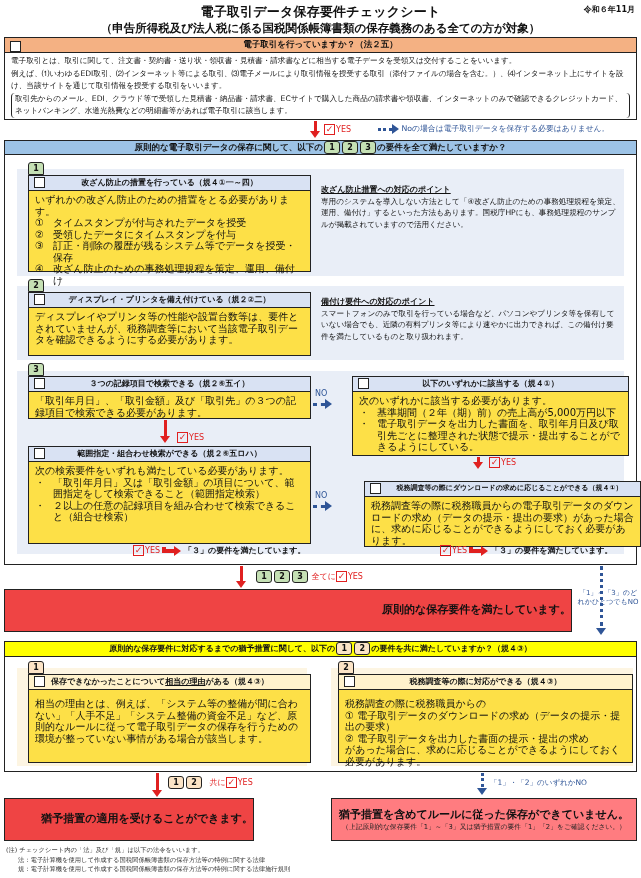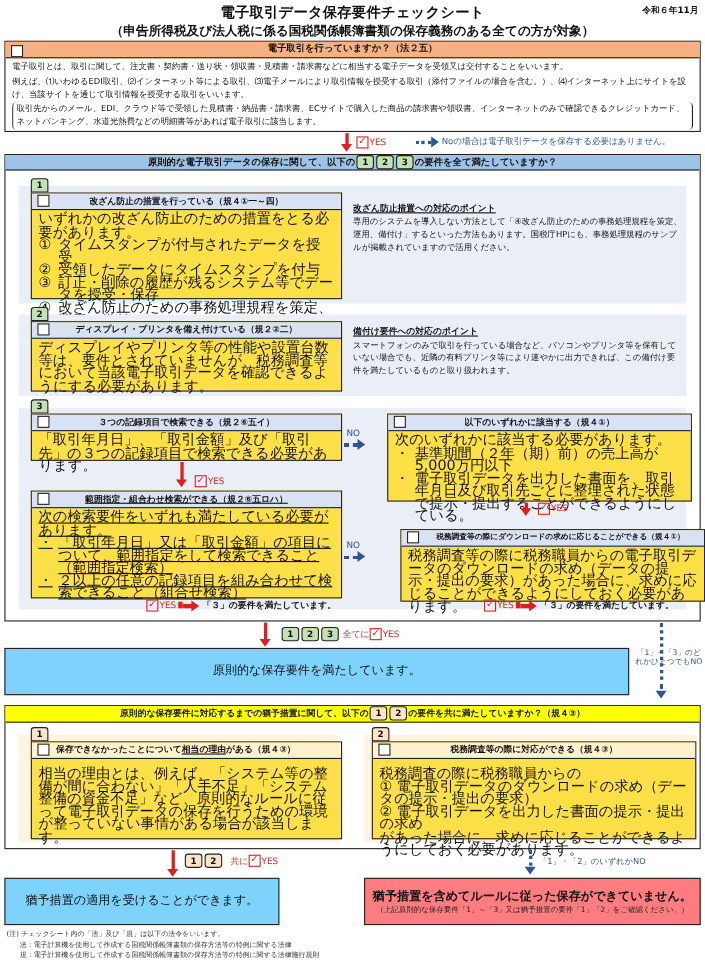--- a/index.html
+++ b/index.html
@@ -32,32 +32,32 @@
   .secA { left: 4px; top: 140px; width: 633px; height: 425px; border: 1.5px solid #222; }
   .secA-head { height: 14px; background: #9dc3e6; border-bottom: 1.5px solid #222; text-align: center; font-weight: bold; font-size: 8.5px; line-height: 13px; }
   .numtag { display: inline-block; width: 16px; height: 13px; border: 1.2px solid #222; border-radius: 3px 3px 0 0; background: #c5e0b4; text-align: center; font-weight: bold; font-size: 8px; line-height: 11px; vertical-align: middle; }
   .numtag.cream { background: #fce4c6; }
   .inline-tag { display: inline-block; width: 16px; height: 13px; border: 1.2px solid #222; border-radius: 3px; background: #c5e0b4; text-align: center; font-weight: bold; font-size: 8px; line-height: 11px; margin: 0 1px; vertical-align: middle; }
   .inline-tag.cream { background: #fce4c6; }
   .panel { position: absolute; left: 12px; width: 607px; background: #e9eef7; }
   .box { position: absolute; border: 1.5px solid #222; background: #fde047; }
   .box-head { height: 15px; background: #d9e2f3; border-bottom: 1.5px solid #222; text-align: center; font-weight: bold; font-size: 8px; line-height: 13px; position: relative; }
   .box-head.cream { background: #fff2cc; }
-  .box-body { padding: 3px 6px; font-size: 13px; line-height: 11.5px; }
+  .box-body { padding: 3px 6px; font-size: 10px; line-height: 11.5px; }
   .point-title { font-weight: bold; text-decoration: underline; font-size: 8px; }
   .point-text { font-size: 7.6px; line-height: 11.5px; }
   .li { display: flex; }
   .li .mk { width: 18px; flex: none; }
   .satisfied { font-weight: bold; font-size: 8px; white-space: nowrap; }
   .red-right { display: inline-block; position: relative; width: 20px; height: 8px; vertical-align: middle; margin: 0 2px; }
   .red-right::before { content: ""; position: absolute; left: 0; top: 0; width: 4px; height: 6px; background: #e02020; }
   .red-right::after { content: ""; position: absolute; left: 4px; top: 2px; width: 9px; height: 4px; background: #e02020; }
   .red-right span { position: absolute; left: 12px; top: -1px; border-top: 5px solid transparent; border-bottom: 5px solid transparent; border-left: 7px solid #e02020; }
 
-  .result-blue { position: absolute; background: #7dd3fc; border: 1.5px solid #222; text-align: center; font-weight: normal; font-size: 11px; }
+  .result-blue { position: absolute; background: #ef4444; border: 1.5px solid #222; text-align: right; font-weight: bold; font-size: 11px; }
   .result-red { position: absolute; background: #ff7c80; border: 1.5px solid #222; text-align: center; font-weight: bold; font-size: 11px; }
 
   
   .secB { left: 4px; top: 641px; width: 633px; height: 131px; border: 1.5px solid #222; }
   .secB-head { height: 15px; background: #ffff00; border-bottom: 1.5px solid #222; text-align: center; font-weight: bold; font-size: 8px; line-height: 13px; }
   .panelB { position: absolute; background: #fdf5e2; }
 
   .notes { left: 6px; top: 845px; font-size: 6.3px; line-height: 9.5px; color: #333; }
 </style>
 </head>
@@ -170,21 +170,21 @@
         </div>
     </div>
   </div>
 
   <div class="red-arrow-down" style="left:159px; top:279px; height:17px;"></div>
   <div class="abs yes-wrap" style="left:172px; top:291px;"><span class="yes-check">✓</span><span>YES</span></div>
 
   <div class="red-arrow-down" style="left:472px; top:316px; height:6px;"></div>
   <div class="abs yes-wrap" style="left:484px; top:316px;"><span class="yes-check">✓</span><span>YES</span></div>
 
-  <div class="box" style="left:23px; top:305px; width:283px; height:98px;text-decoration:underline;">
+  <div class="box" style="left:23px; top:305px; width:283px; height:98px;">
     <div class="box-head">
       <span class="cb cb-abs" style="top:1px;"></span>
       <span>範囲指定・組合わせ検索ができる（規２⑥五ロハ）</span>
     </div>
     <div class="box-body">
       <div>次の検索要件をいずれも満たしている必要があります。</div>
       <div class="li">
           <span class="mk">・</span>
           <span>「取引年月日」又は「取引金額」の項目について、範囲指定をして検索できること（範囲指定検索）</span>
         </div>

